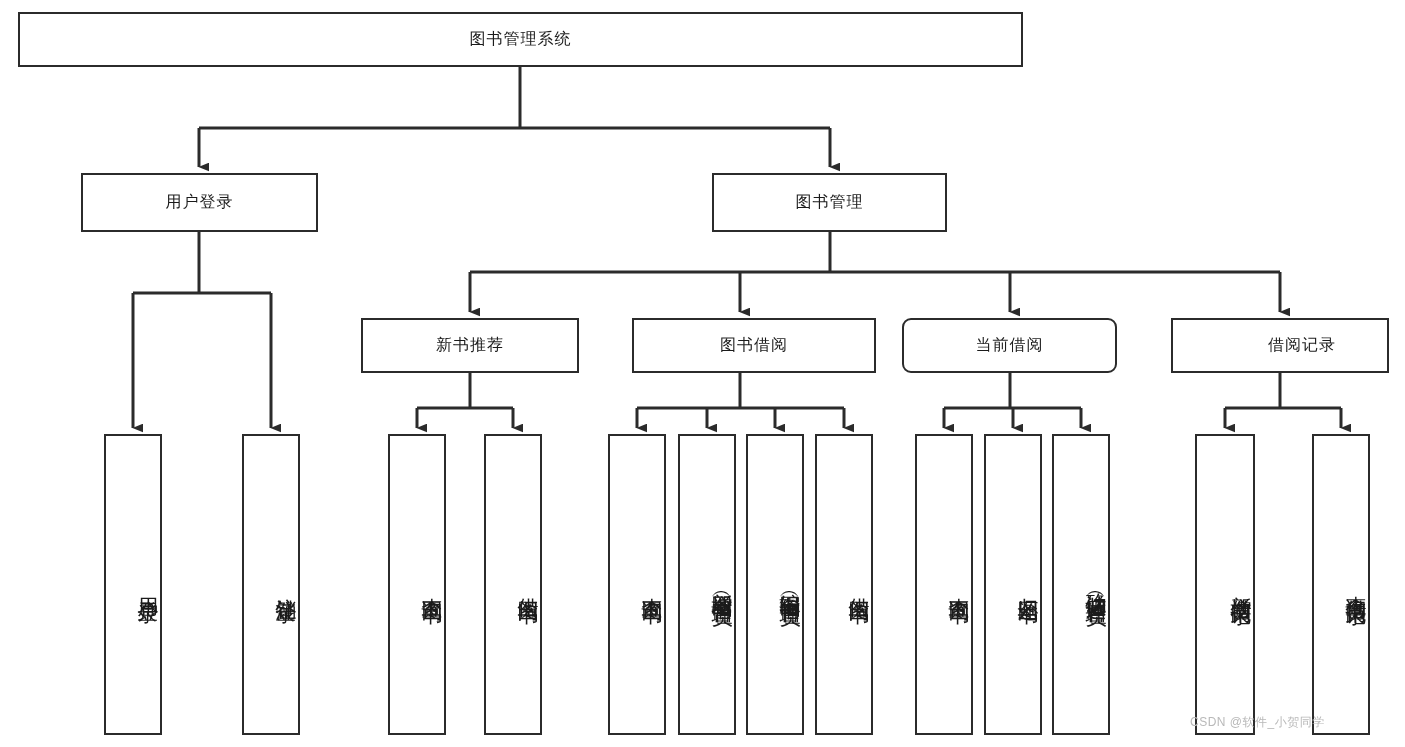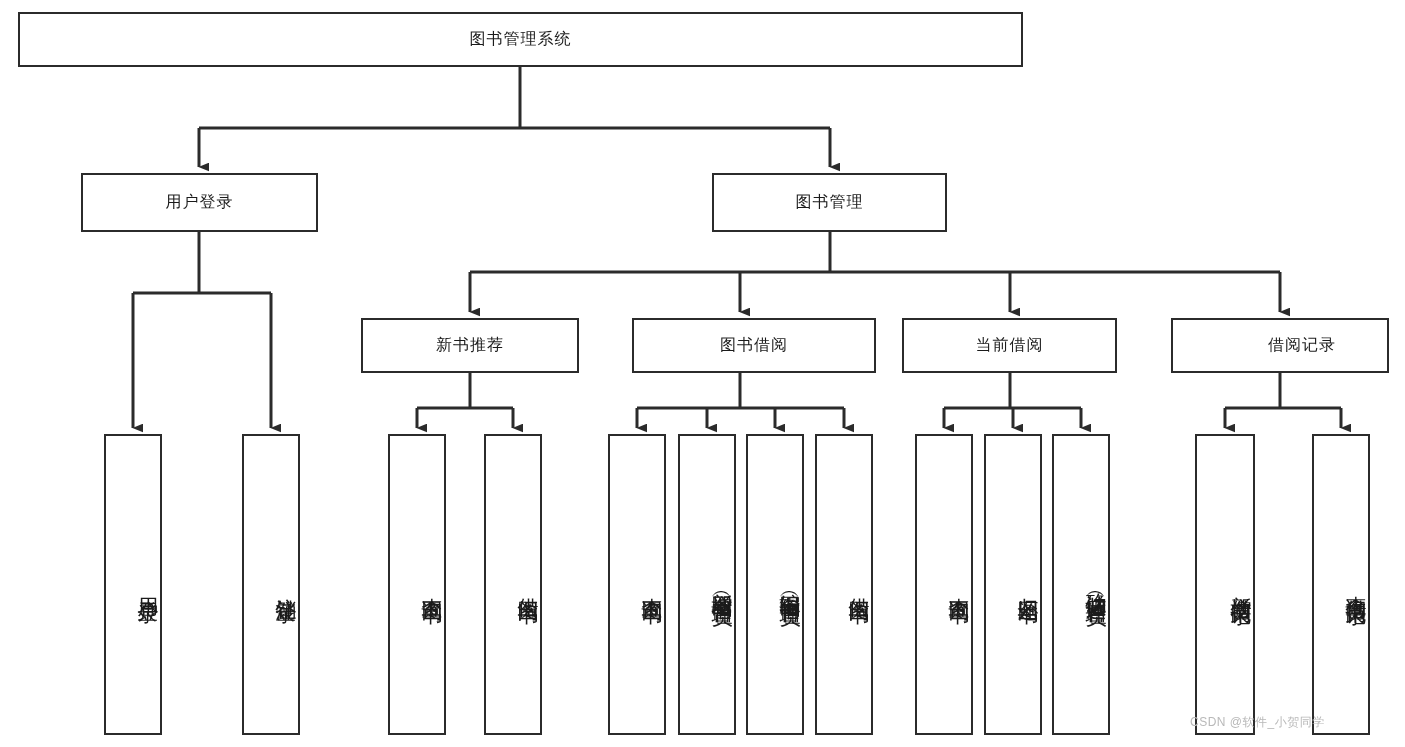--- a/index.html
+++ b/index.html
@@ -136,21 +136,21 @@
   <div class="node horiz" id="n-l2-1" style="left: 712px; top: 173px; width: 235px; height: 59px;">
     <span>图书管理</span>
   </div>
 
   <div class="node horiz" id="n-l3-0" style="left: 361px; top: 318px; width: 218px; height: 55px;">
     <span>新书推荐</span>
   </div>
   <div class="node horiz" id="n-l3-1" style="left: 632px; top: 318px; width: 244px; height: 55px;">
     <span>图书借阅</span>
   </div>
-  <div class="node horiz" id="n-l3-2" style="left: 902px; top: 318px; width: 215px; height: 55px;">
+  <div class="node horiz" id="n-l3-2" style="left: 902px; top: 318px; width: 215px; height: 55px; border-radius: 9px;">
     <span>当前借阅</span>
   </div>
   <div class="node horiz" id="n-l3-3" style="left: 1171px; top: 318px; width: 218px; height: 55px; padding-left: 44px;">
     <span>借阅记录</span>
   </div>
 
   <div class="node vert" id="n-leaf-0" style="left: 104px; top: 434px; width: 58px; height: 301px;">
     <span class="vlabel">用户登录</span>
   </div>
   <div class="node vert" id="n-leaf-1" style="left: 242px; top: 434px; width: 58px; height: 301px;">

